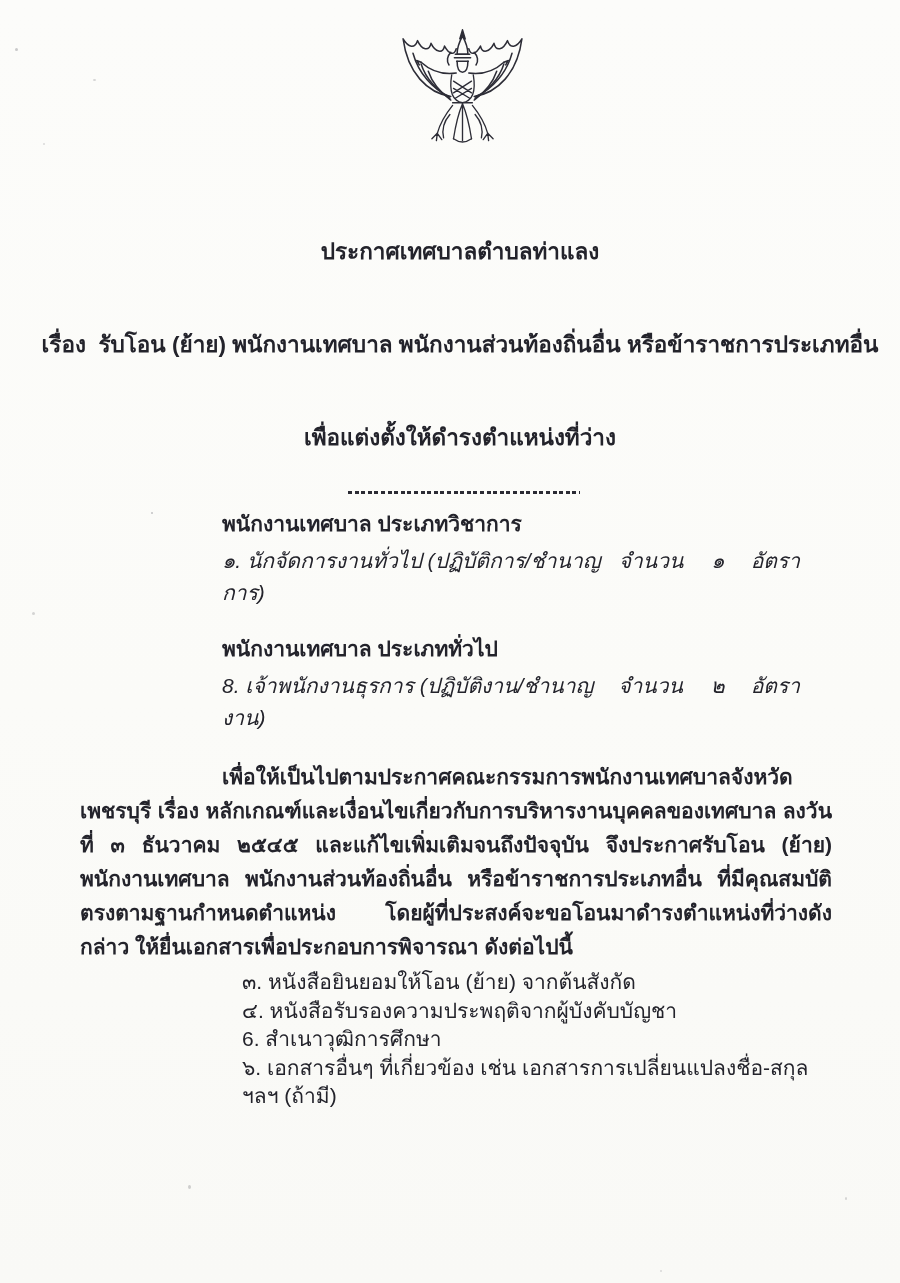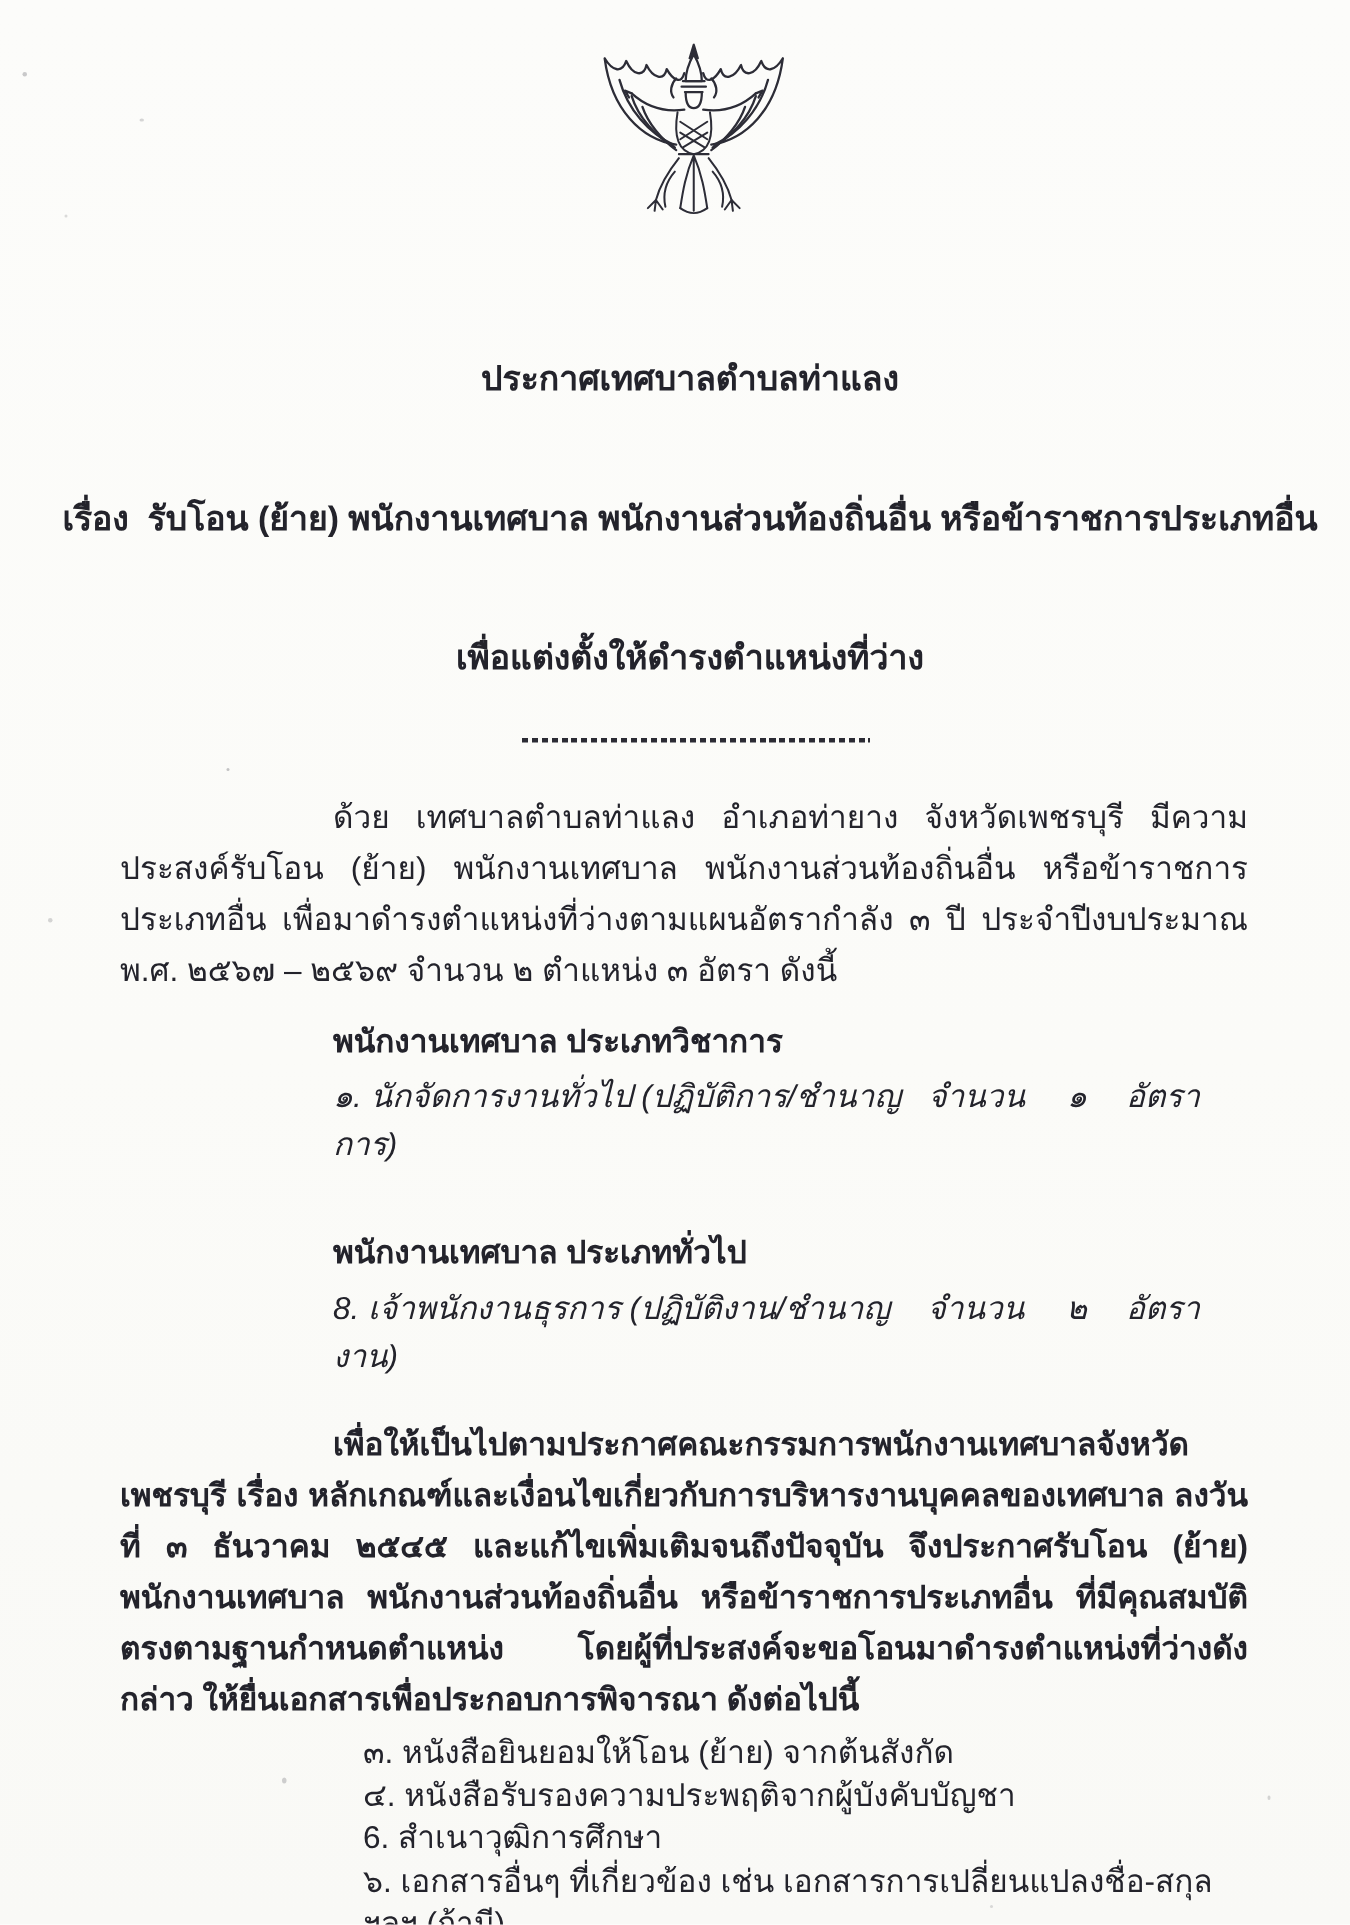--- a/index.html
+++ b/index.html
@@ -19,21 +19,21 @@
     font-weight:bold;font-size:22.5px;line-height:31px;white-space:pre-wrap;}
   .divider{margin:7px 0 0 348px;width:232px;height:3px;
     background:repeating-linear-gradient(90deg,#2b2b34 0 4px,transparent 4px 6.6px);}
   .content{padding:0 68px 0 80px;}
   .para{margin:0;text-align:justify;text-indent:142px;line-height:34px;}
   .para1{margin-top:34px;}
   .para2{margin-top:26px;font-weight:bold;}
   .sec-heading{margin:14px 0 0 142px;font-weight:bold;
     text-decoration-thickness:1.6px;text-underline-offset:5px;
     line-height:32px;}
-  .sec-heading.sec2{margin-top:40px;}
+  .sec-heading.sec2{margin-top:24px;}
   .pos-row{display:flex;align-items:baseline;margin:5px 32px 0 142px;line-height:32px;font-style:italic;}
   .pos-title{flex:1;}
   .pos-count{display:flex;gap:0;white-space:pre-wrap;}
   .doc-list{margin:4px 0 0 162px;line-height:28.5px;}
   .doc-line{white-space:pre-wrap;}
   .ink{stroke:#2d2d37;fill:none;stroke-linecap:round;stroke-linejoin:round;}
 </style>
 </head>
 <body>
 
@@ -93,21 +93,20 @@
 <div class="title-block">
   <div>ประกาศเทศบาลตำบลท่าแลง</div>
   <div>เรื่อง  รับโอน (ย้าย) พนักงานเทศบาล พนักงานส่วนท้องถิ่นอื่น หรือข้าราชการประเภทอื่น</div>
   <div>เพื่อแต่งตั้งให้ดำรงตำแหน่งที่ว่าง</div>
 </div>
 
 <div class="divider"></div>
 
 <div class="content">
 
-  <p class="para para1">ด้วย เทศบาลตำบลท่าแลง อำเภอท่ายาง จังหวัดเพชรบุรี มีความประสงค์รับโอน (ย้าย) พนักงานเทศบาล พนักงานส่วนท้องถิ่นอื่น หรือข้าราชการประเภทอื่น เพื่อมาดำรงตำแหน่งที่ว่างตามแผนอัตรากำลัง ๓ ปี ประจำปีงบประมาณ พ.ศ. ๒๕๖๗ – ๒๕๖๙ จำนวน ๒ ตำแหน่ง ๓ อัตรา ดังนี้</p>
 
   <div class="sec-heading">พนักงานเทศบาล ประเภทวิชาการ</div>
   <div class="pos-row">
     <span class="pos-title">๑. นักจัดการงานทั่วไป (ปฏิบัติการ/ชำนาญการ)</span>
     <span class="pos-count"><span>จำนวน</span><span style="width:28px;"></span><span>๑</span><span style="width:26px;"></span><span>อัตรา</span></span>
   </div>
 
   <div class="sec-heading sec2">พนักงานเทศบาล ประเภททั่วไป</div>
   <div class="pos-row">
     <span class="pos-title">8. เจ้าพนักงานธุรการ (ปฏิบัติงาน/ชำนาญงาน)</span>

